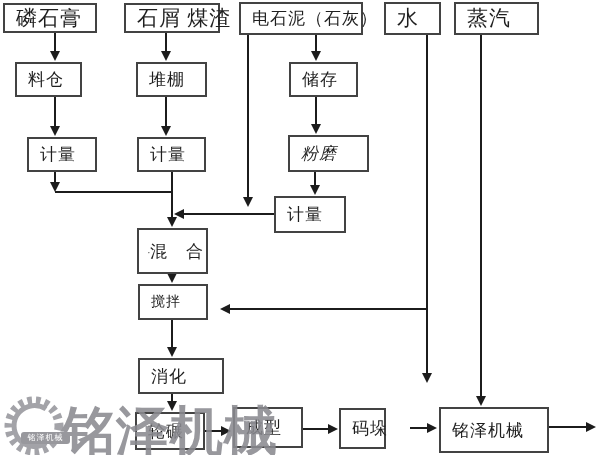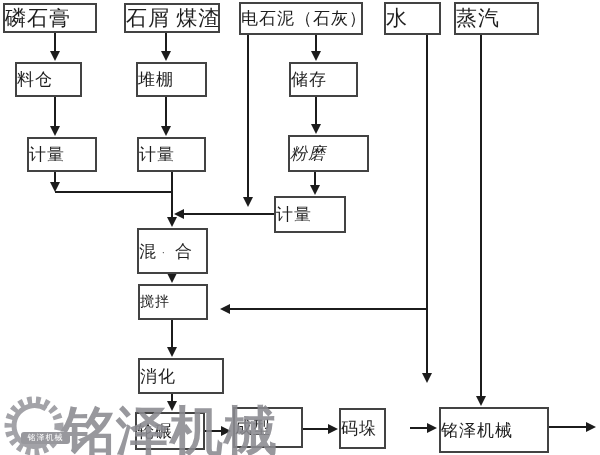--- a/index.html
+++ b/index.html
@@ -12,20 +12,21 @@
     font-family: "Liberation Serif", "DejaVu Serif", serif;
   }
   .node {
     position: absolute;
     box-sizing: border-box;
     background: #ffffff;
     border: 2px solid var(--border-color, #434343);
     color: var(--text-color, #1f1f1f);
     display: flex;
     align-items: center;
+    padding-left: 11px;
     white-space: nowrap;
     letter-spacing: 1px;
     z-index: 2;
     line-height: 1;
   }
   .line {
     position: absolute;
     background: var(--line-color, #1c1c1c);
     z-index: 1;
   }

